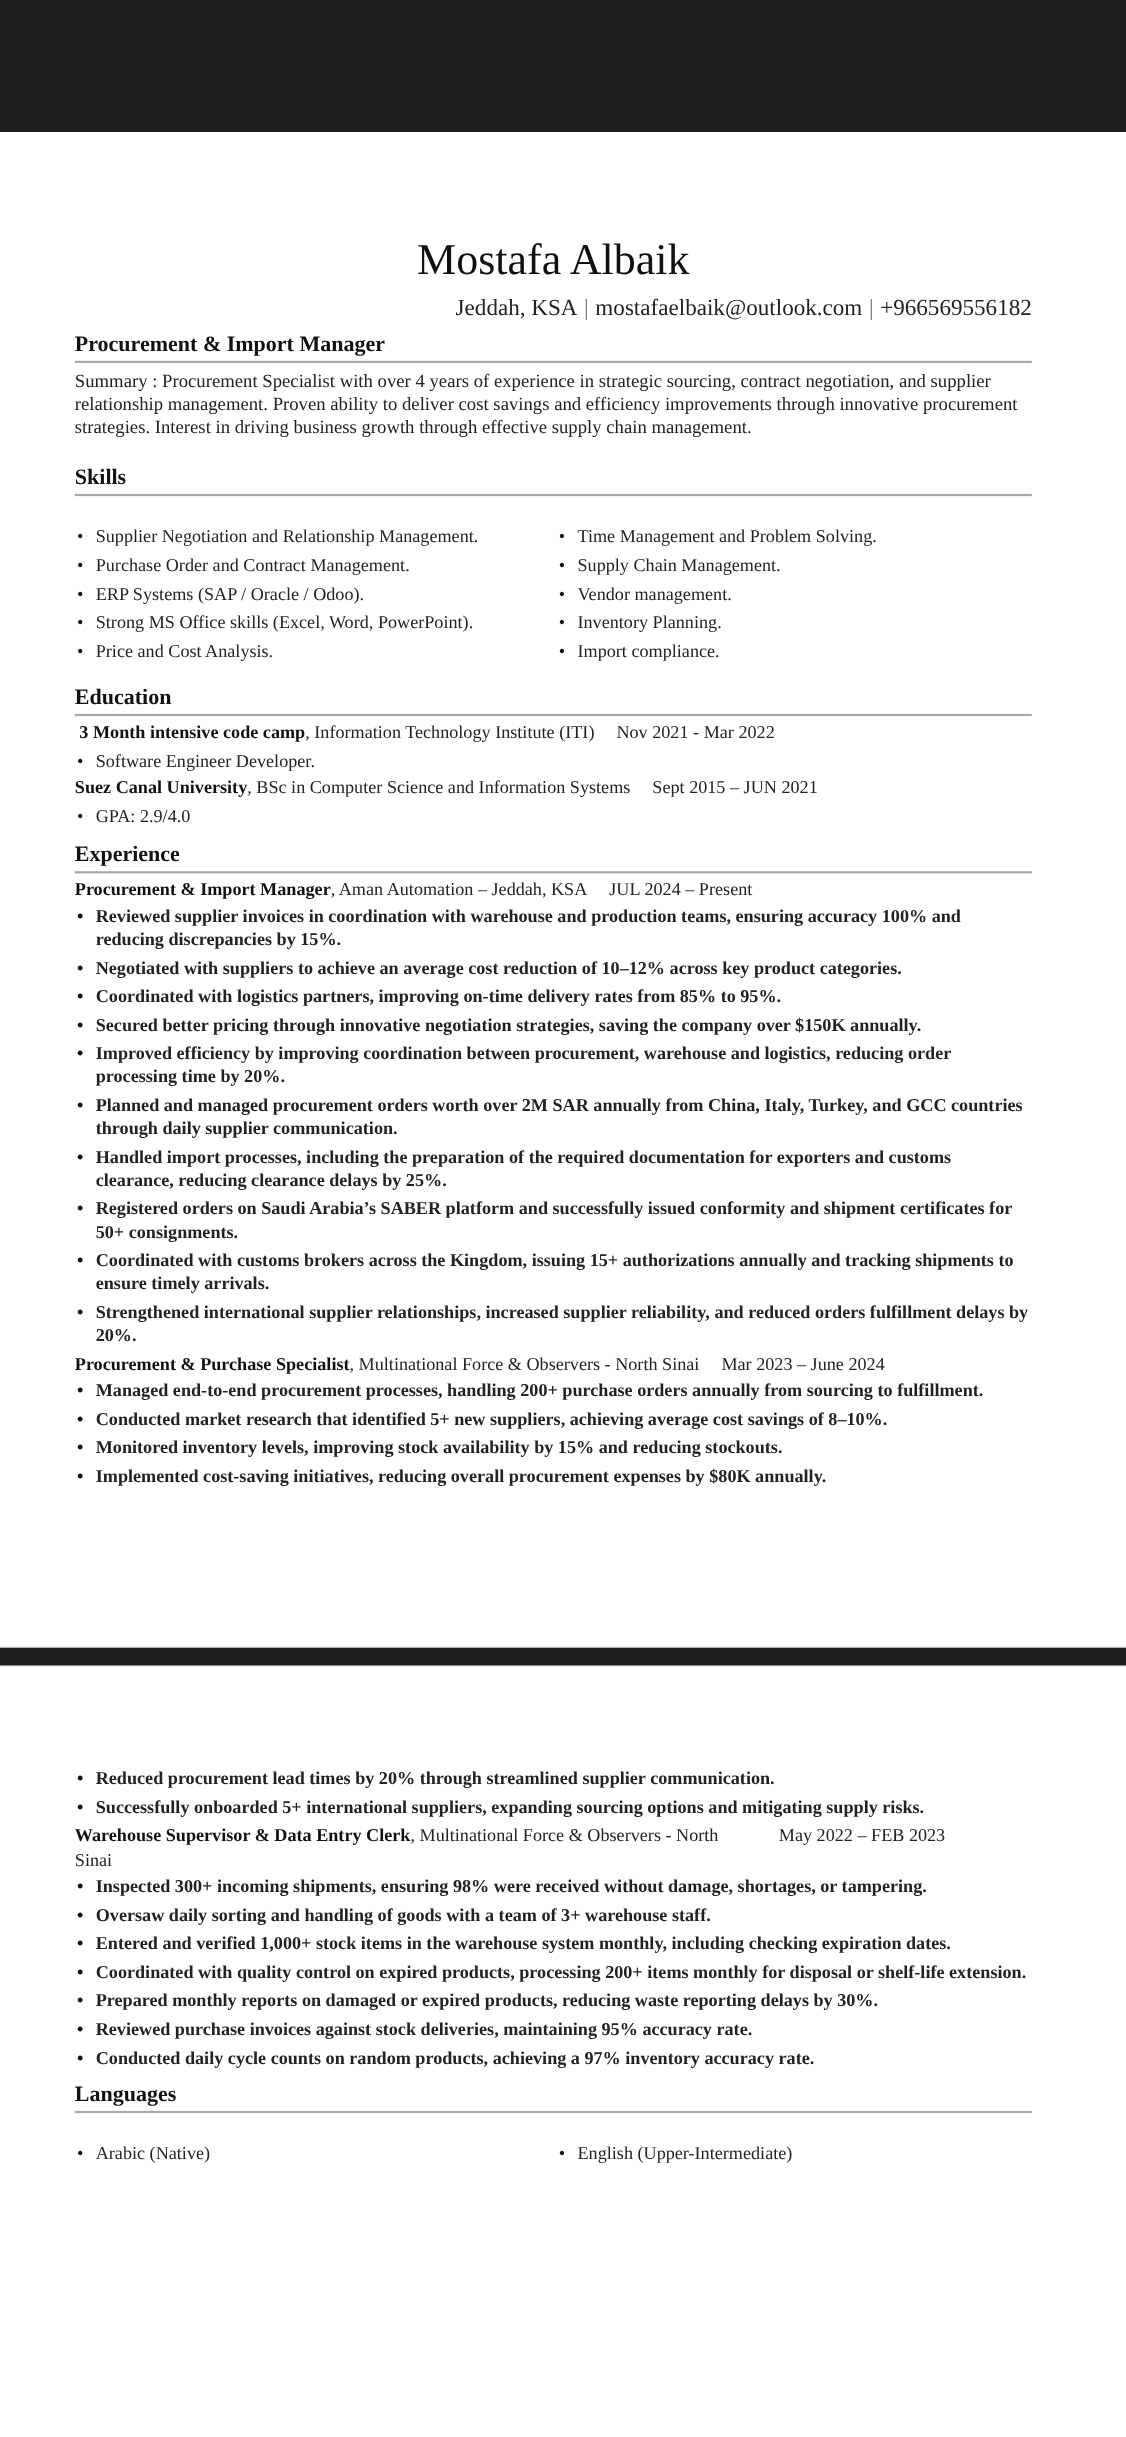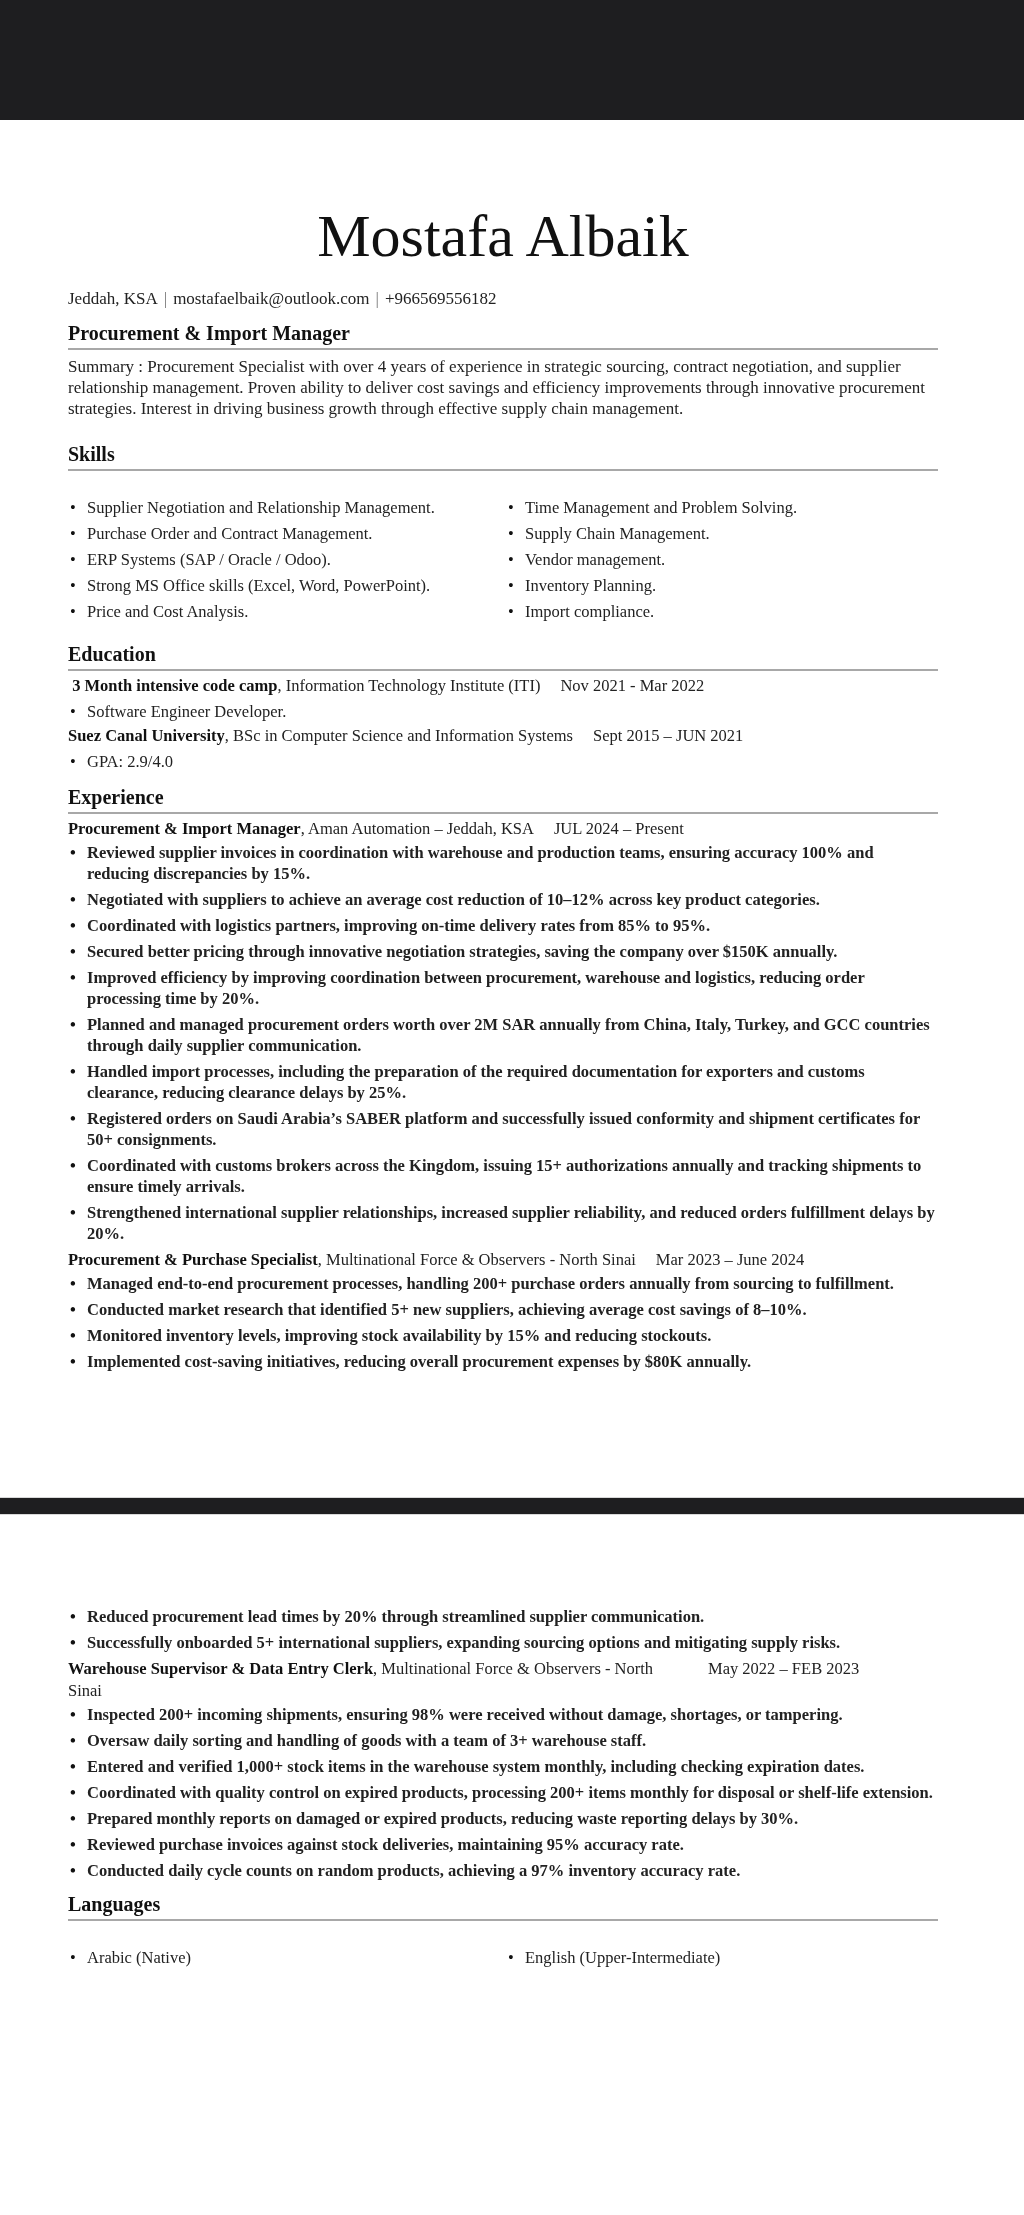--- a/index.html
+++ b/index.html
@@ -21,25 +21,25 @@
       background: #1e1e20;
       box-shadow: 0 -1px 0 #d8d8d8, 0 1px 0 #d8d8d8;
     }
     .page {
       position: absolute; left: 68px; width: 870px;
     }
     #page1 { top: 208px; }
     #page2 { top: 1606px; }
 
     .name {
-      text-align: center; font-size: 60px; line-height: 56px; margin: 0;
+      text-align: center; font-size: 40px; line-height: 56px; margin: 0;
       font-weight: normal; color: #111;
     }
     .contact {
-      text-align: left; font-size: 17px; line-height: 22px; margin-top: 24px; color: #222;
+      text-align: right; font-size: 21px; line-height: 22px; margin-top: 4px; color: #222;
     }
     .contact .sep { color: #777; padding: 0 6px; }
 
     .section-title {
       font-size: 20px; font-weight: bold; line-height: 26px; margin: 0;
       padding-bottom: 2px; border-bottom: 2px solid #a8a8a8; color: #111;
     }
     .summary {
       font-size: 17px; line-height: 21px; margin-top: 6px; color: #222;
     }
@@ -167,21 +167,21 @@
     <li class="bullet">Reduced procurement lead times by 20% through streamlined supplier communication.</li>
     <li class="bullet">Successfully onboarded 5+ international suppliers, expanding sourcing options and mitigating supply risks.</li>
   </ul>
 
   <div style="margin-top:4px">
     <div class="entry-head">
       <span style="max-width:620px"><b>Warehouse Supervisor &amp; Data Entry Clerk</b><span>, Multinational Force &amp; Observers - North Sinai</span></span>
       <span class="date">May 2022 – FEB 2023</span>
     </div>
     <ul class="exp-list" style="margin-top:2px">
-      <li class="bullet">Inspected 200+ incoming shipments, ensuring 98% were received without damage, shortages, or tampering.</li>
+      <li class="bullet">Inspected 300+ incoming shipments, ensuring 98% were received without damage, shortages, or tampering.</li>
       <li class="bullet">Oversaw daily sorting and handling of goods with a team of 3+ warehouse staff.</li>
       <li class="bullet">Entered and verified 1,000+ stock items in the warehouse system monthly, including checking expiration dates.</li>
       <li class="bullet">Coordinated with quality control on expired products, processing 200+ items monthly for disposal or shelf-life extension.</li>
       <li class="bullet">Prepared monthly reports on damaged or expired products, reducing waste reporting delays by 30%.</li>
       <li class="bullet">Reviewed purchase invoices against stock deliveries, maintaining 95% accuracy rate.</li>
       <li class="bullet">Conducted daily cycle counts on random products, achieving a 97% inventory accuracy rate.</li>
     </ul>
   </div>
 
   <div style="margin-top:10px">

